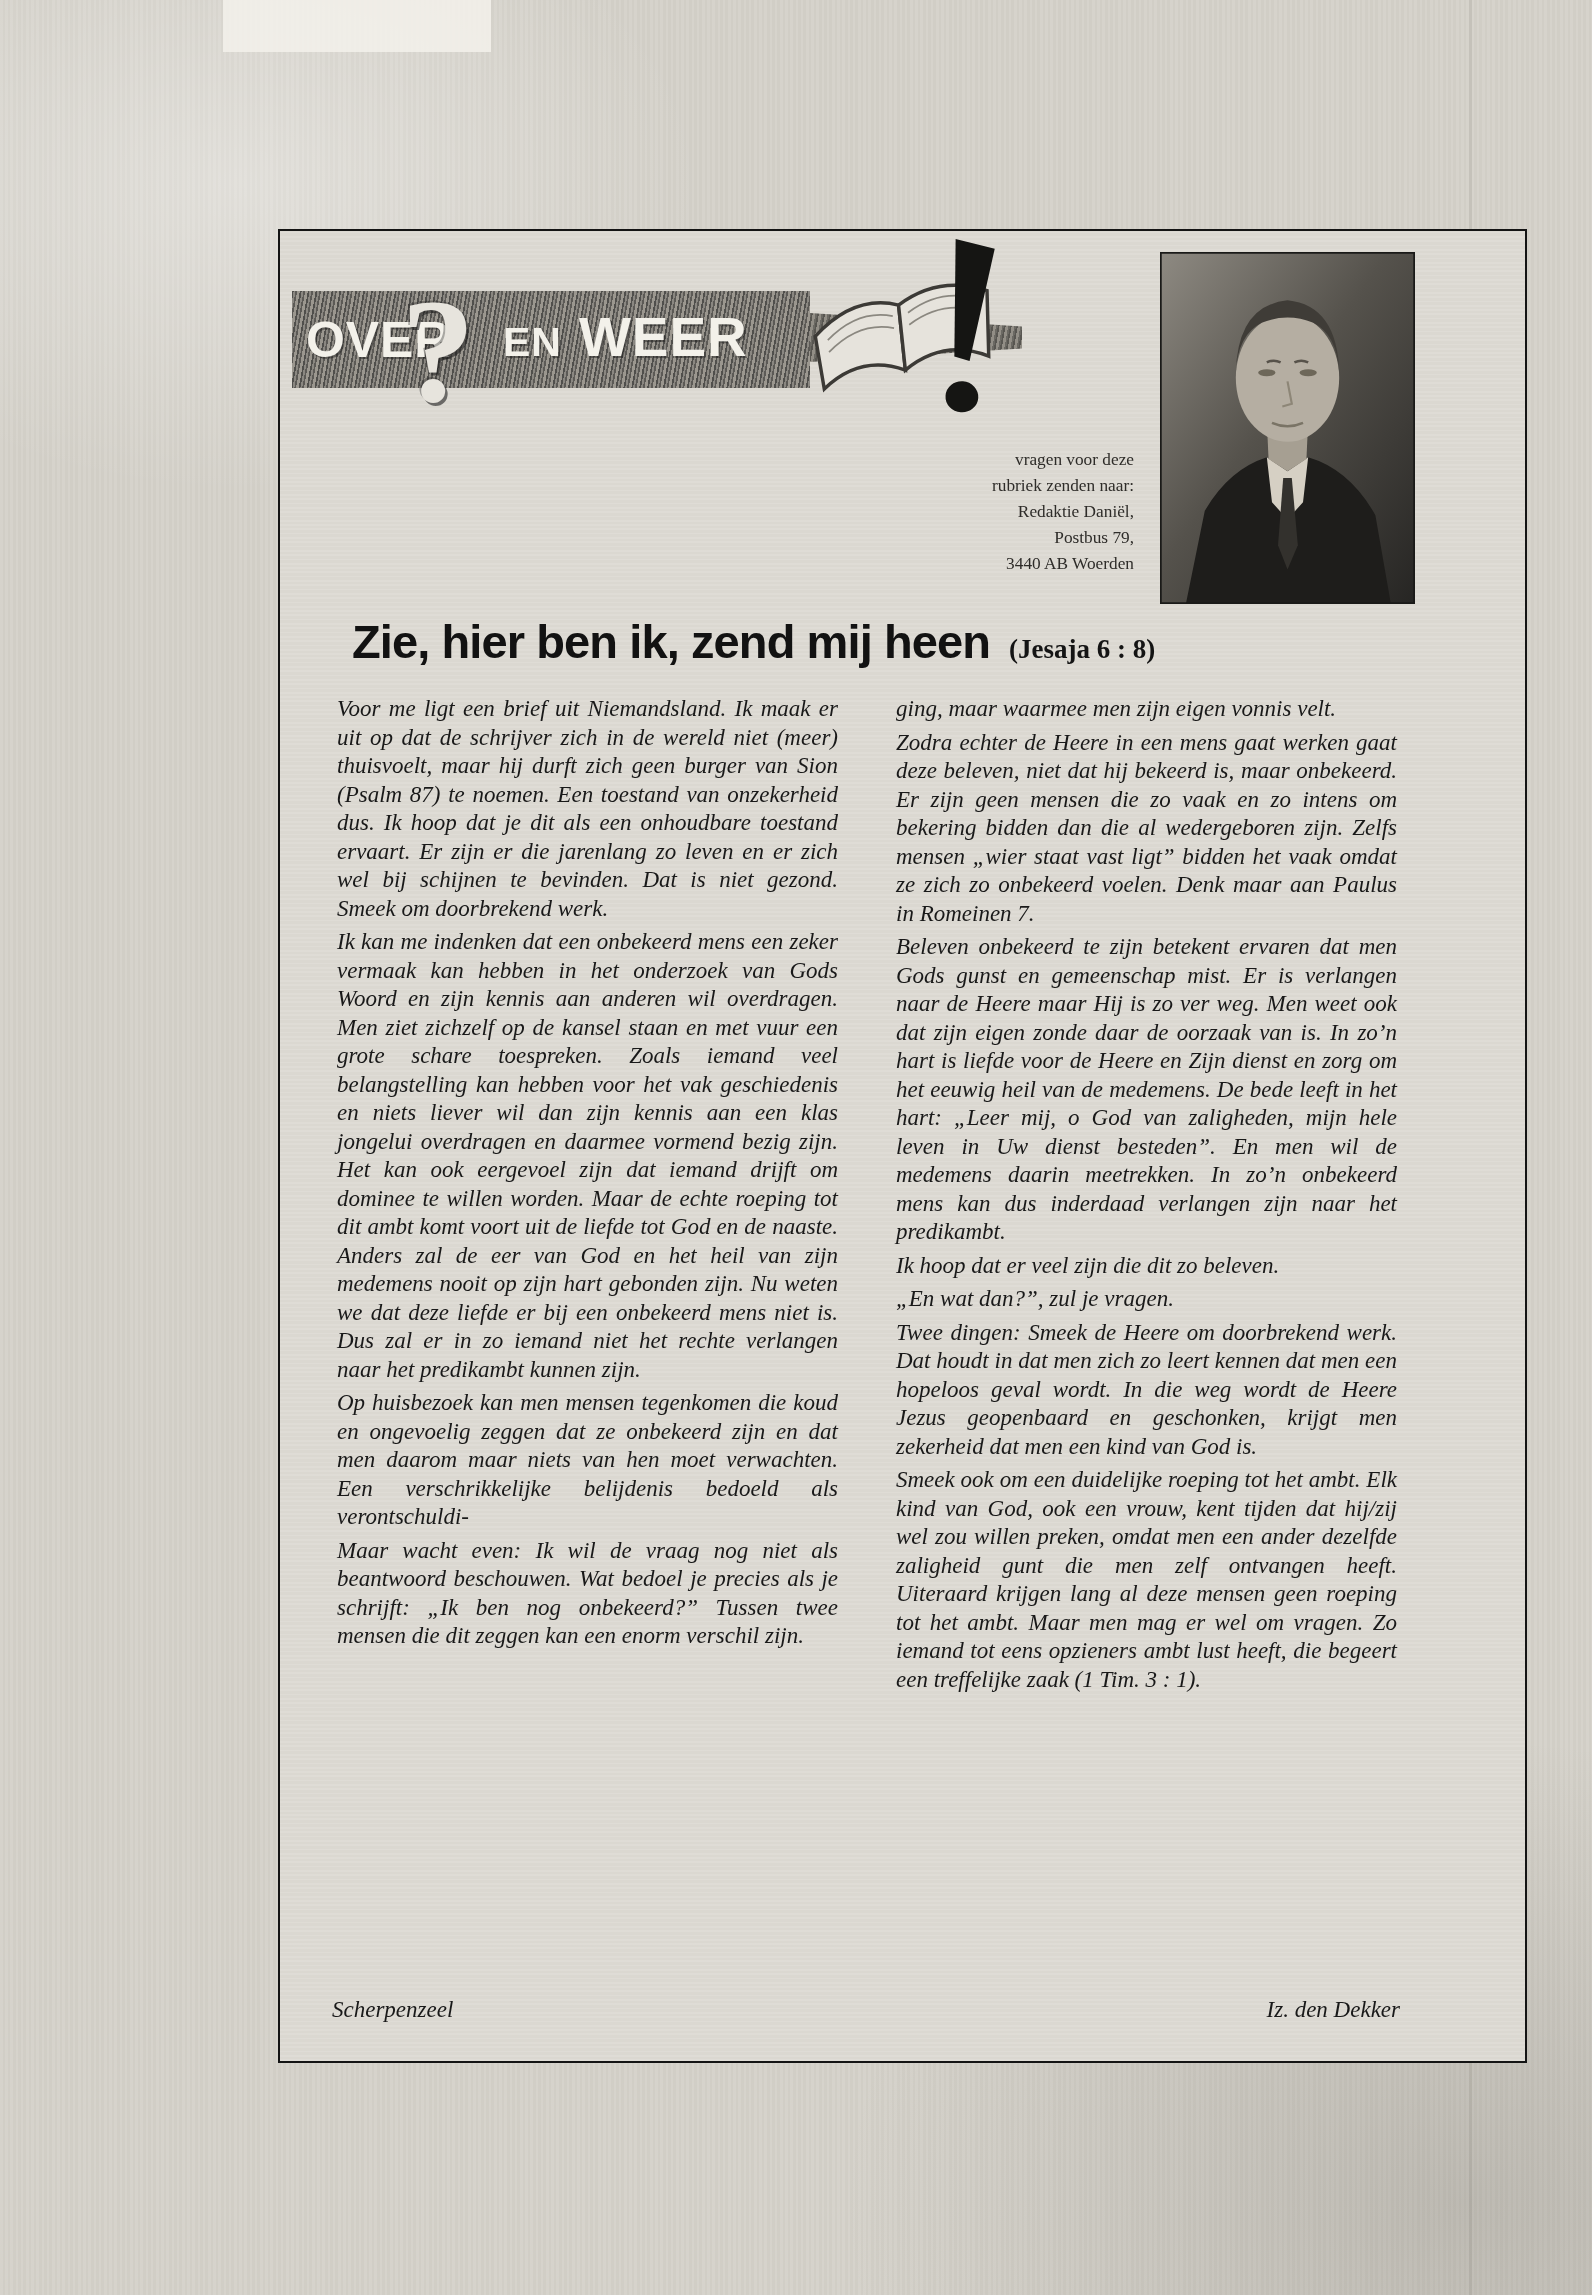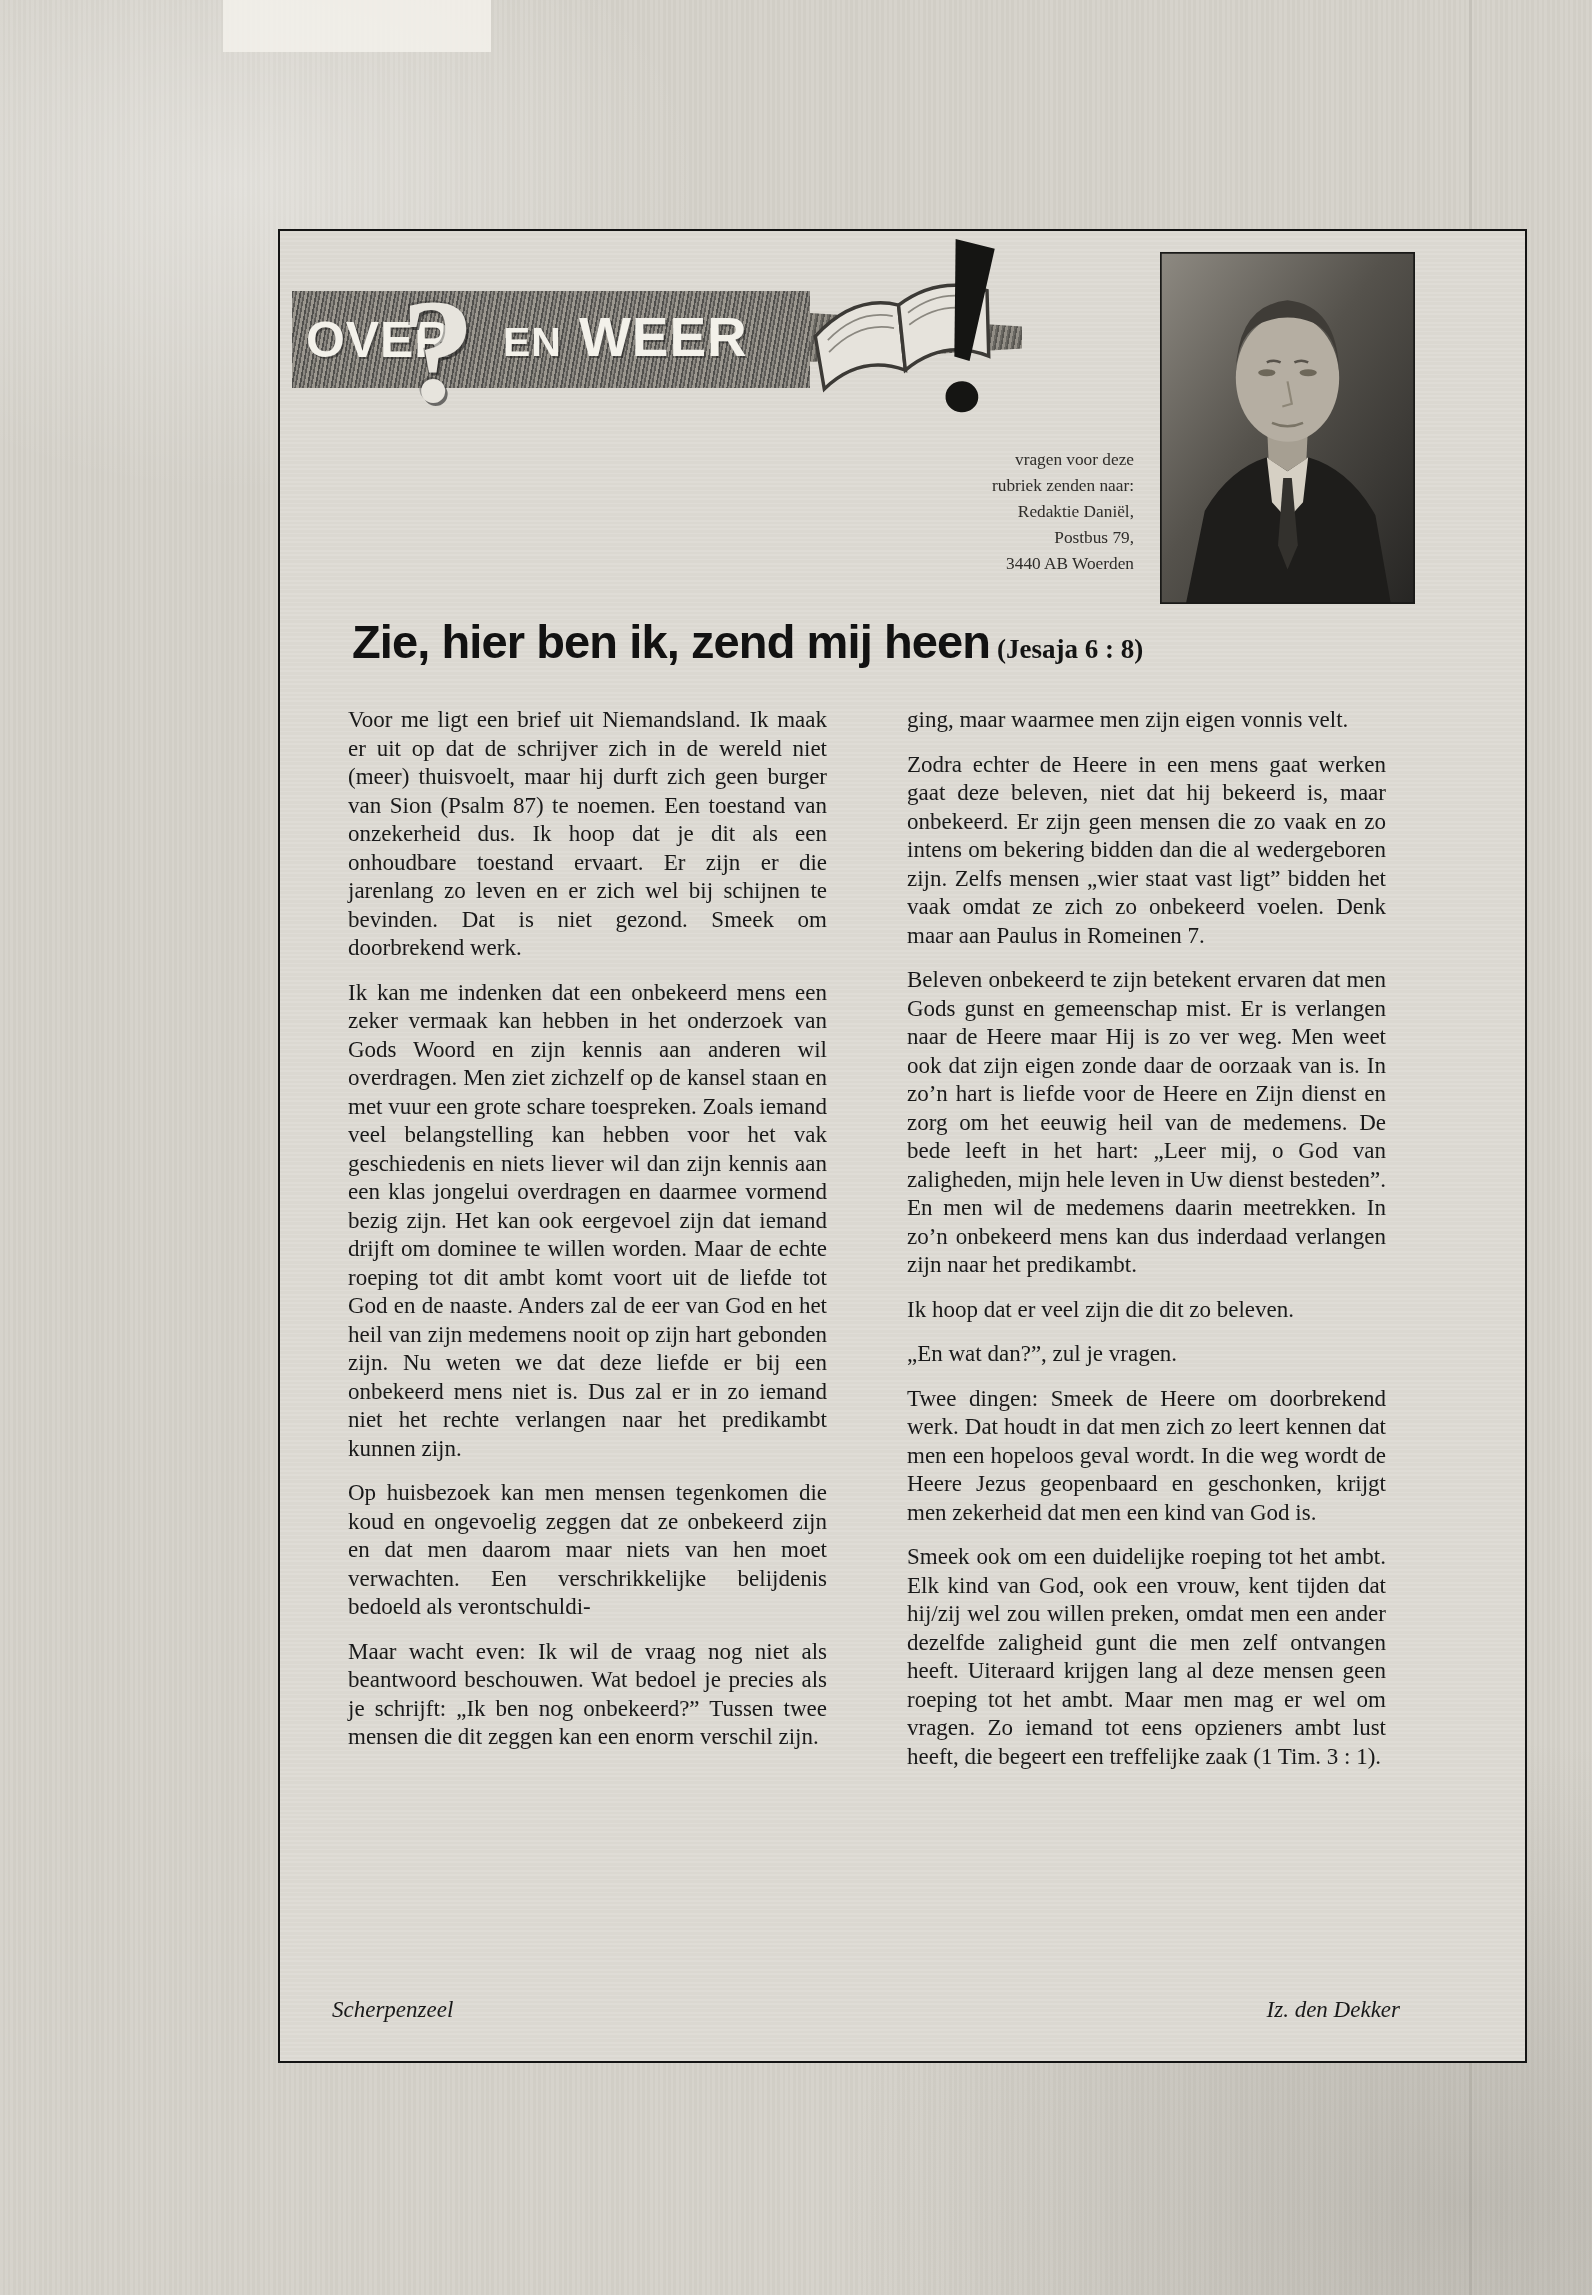--- a/index.html
+++ b/index.html
@@ -54,27 +54,27 @@
 
   
   .address{
     position:absolute;left:566px;top:216px;width:288px;text-align:right;
     font-size:17.3px;line-height:26px;color:#2e2c29;
   }
 
   
   .headline{position:absolute;left:52px;top:383px;margin:0;white-space:nowrap;font-weight:normal;}
   .headline .title{font-family:"Liberation Sans",sans-serif;font-weight:800;font-size:47px;letter-spacing:-0.9px;color:#121212;margin-left:20px;}
-  .headline .ref{font-family:"Liberation Serif",serif;font-weight:700;font-size:27px;margin-left:0;color:#141414;}
+  .headline .ref{font-family:"Liberation Serif",serif;font-weight:700;font-size:27px;margin-left:12px;color:#141414;}
 
   
   .columns{position:absolute;left:52px;top:459px;width:1070px;display:flex;gap:48px;}
   .col{width:511px;}
   .col p{
-    margin:16px;font-size:23px;line-height:28.5px;
+    margin:5px;font-style:italic;font-size:23px;line-height:28.5px;
     text-align:justify;color:#191919;
   }
 
   .footer{
     position:absolute;left:52px;top:1766px;width:1068px;display:flex;justify-content:space-between;
     font-style:italic;font-size:23px;color:#191919;
   }
 </style>
 </head>
 <body>

